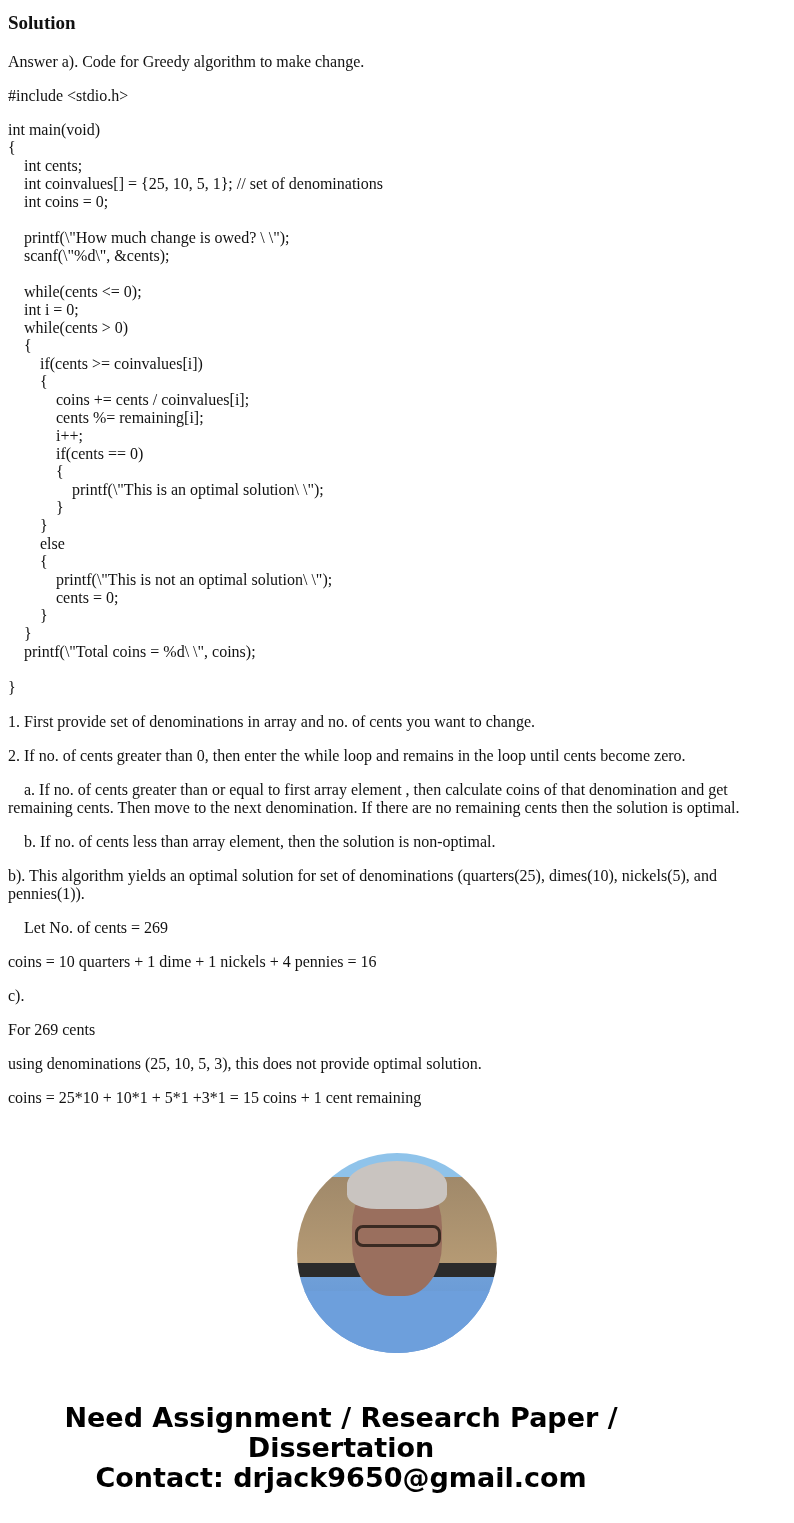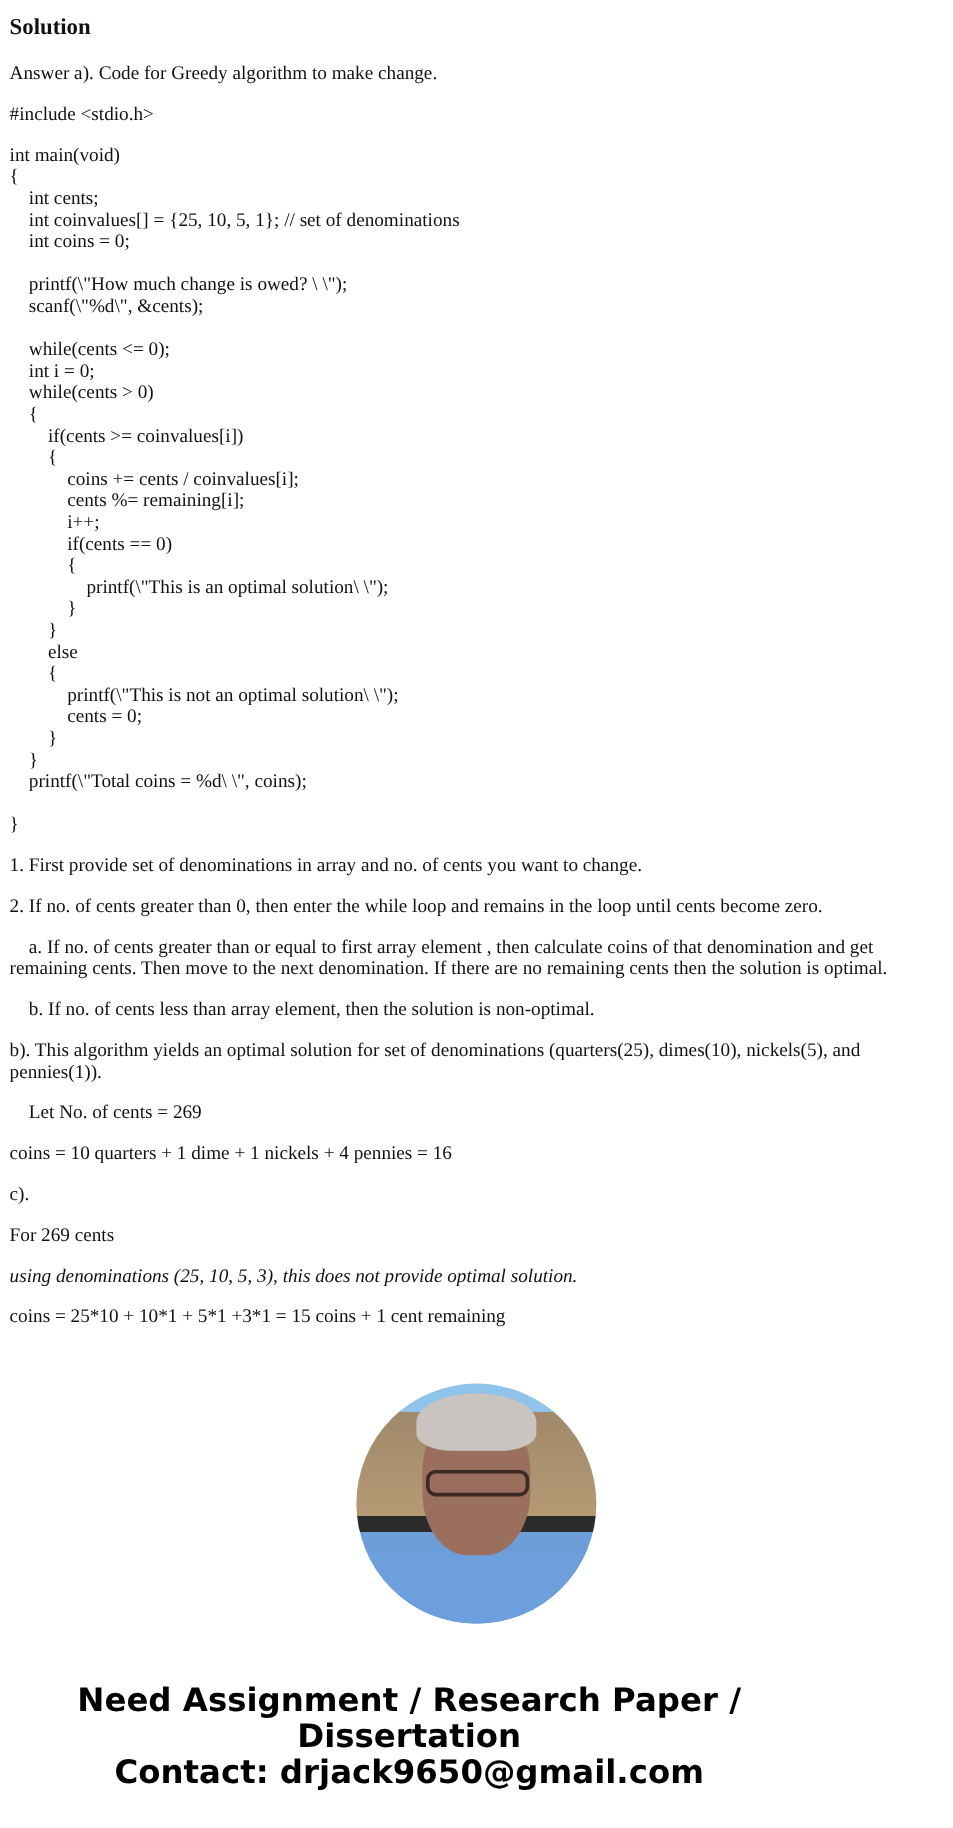--- a/index.html
+++ b/index.html
@@ -90,21 +90,21 @@
     <div class="para" style="top: 833px; text-indent: 16px;">b. If no. of cents less than array element, then the solution is non-optimal.</div>
   </div>
 <div id="partb-block">
     <div class="para" style="top: 867px;">b). This algorithm yields an optimal solution for set of denominations (quarters(25), dimes(10), nickels(5), and pennies(1)).</div>
     <div class="para" style="top: 919px; margin-left: 16px;">Let No. of cents = 269</div>
     <div class="para" style="top: 953px;">coins = 10 quarters + 1 dime + 1 nickels + 4 pennies = 16</div>
   </div>
 <div id="partc-block">
     <div class="para" style="top: 987px;">c).</div>
     <div class="para" style="top: 1021px;">For 269 cents</div>
-    <div class="para" style="top: 1055px; font-style: italic;">using denominations (25, 10, 5, 3), this does not provide optimal solution.</div>
+    <div class="para" style="top: 1055px;">using denominations (25, 10, 5, 3), this does not provide optimal solution.</div>
     <div class="para" style="top: 1089px;">coins = 25*10 + 10*1 + 5*1 +3*1 = 15 coins + 1 cent remaining</div>
   </div>
 
 <div class="avatar">
   <div class="shirt"></div>
   <div class="face"></div>
   <div class="hair"></div>
   <div class="glasses"></div>
 </div>
 

